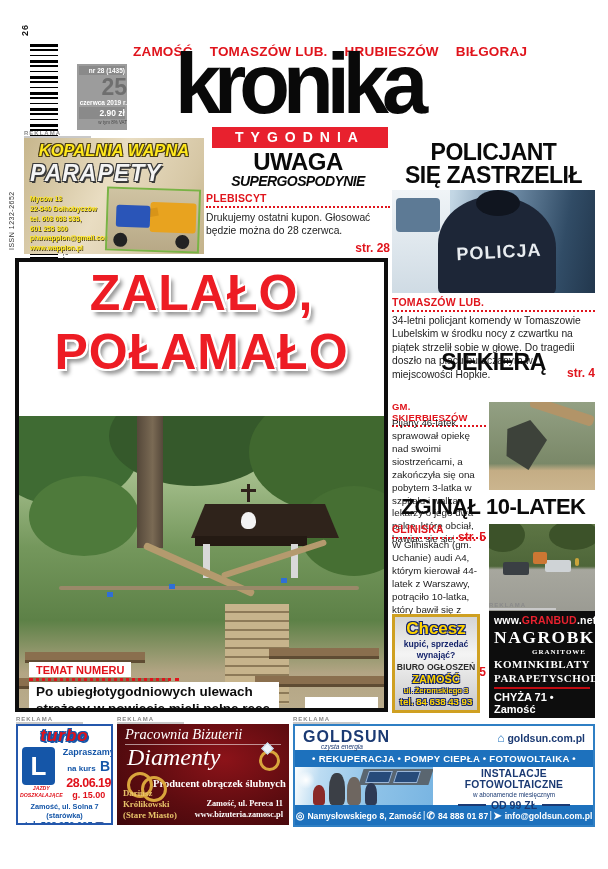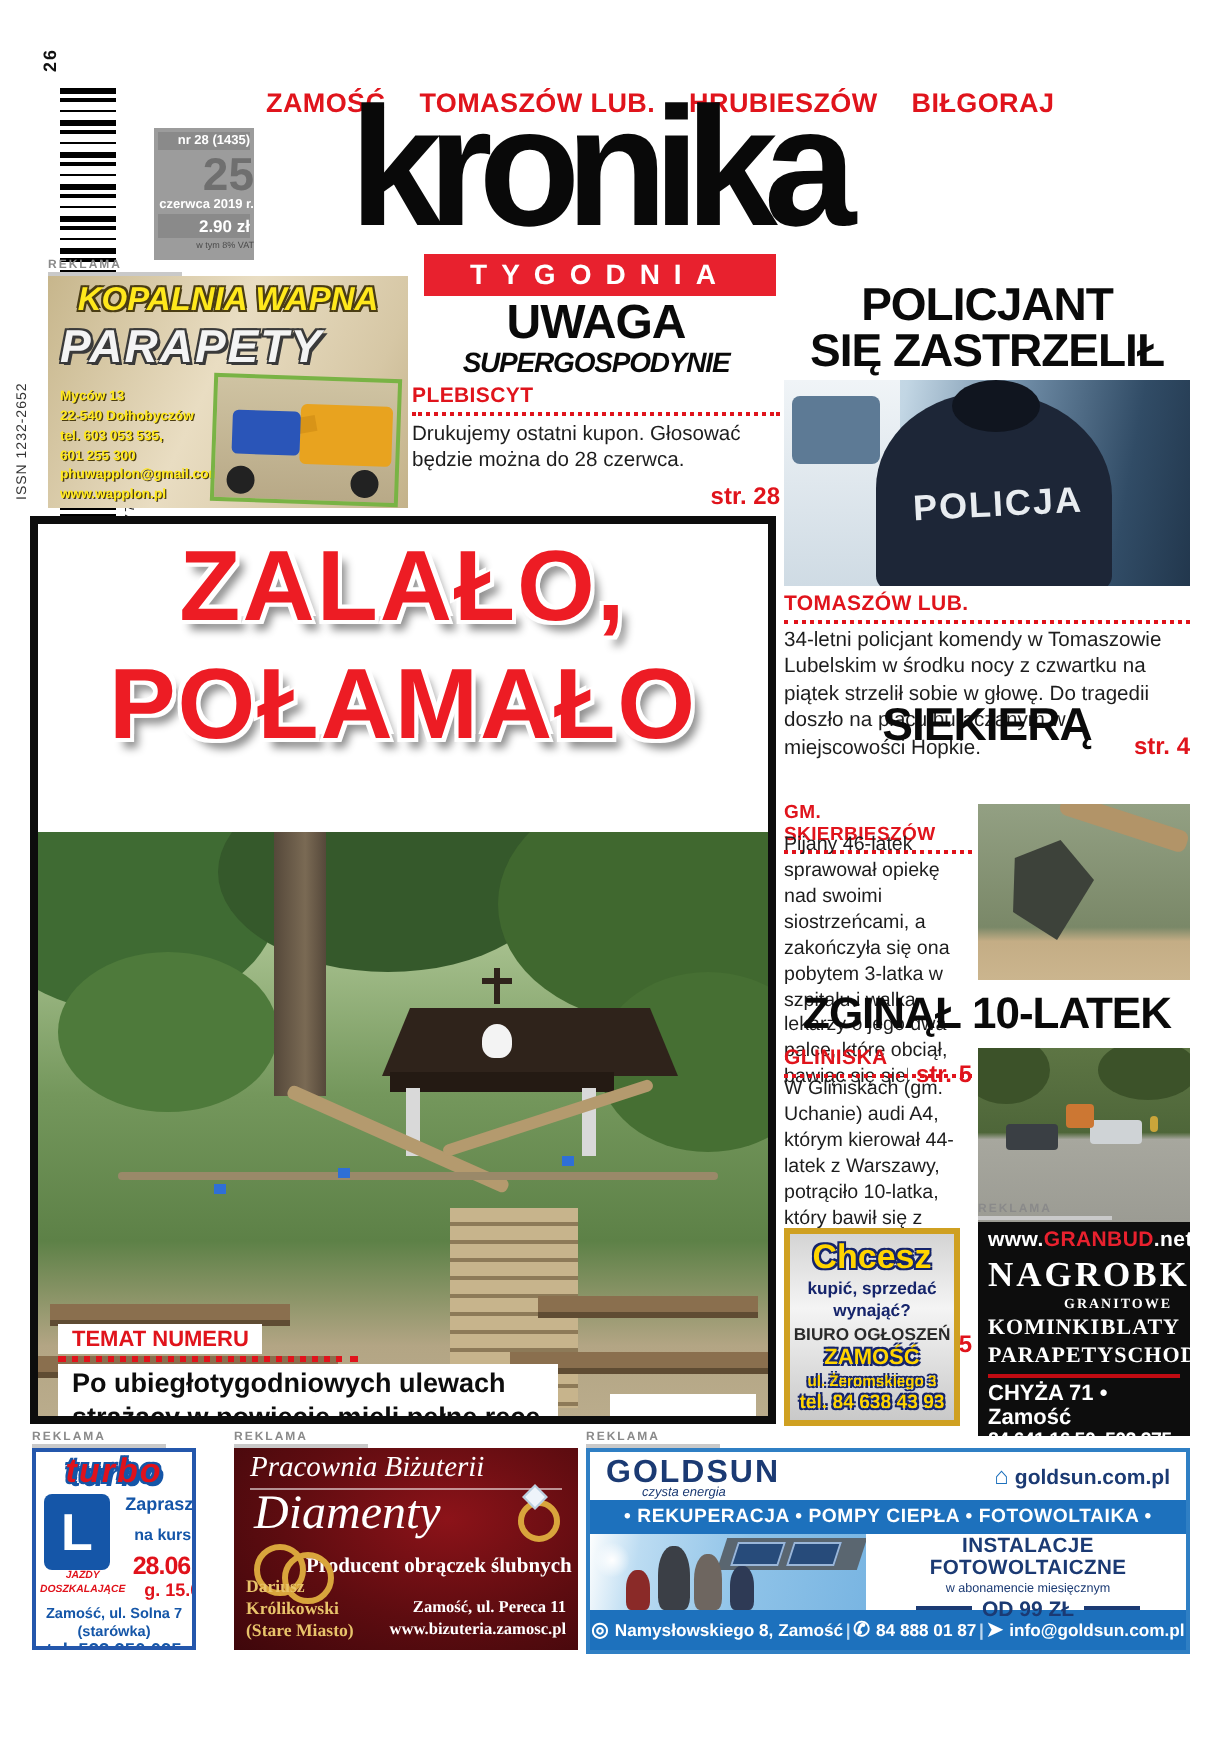--- a/index.html
+++ b/index.html
@@ -109,21 +109,21 @@
     box-sizing:border-box;padding:3px 5px;font-family:"Liberation Serif",serif;overflow:hidden;}
   .gb-url{font-family:"Liberation Sans",sans-serif;font-size:10.5px;font-weight:800;text-align:center;letter-spacing:.2px;}
   .gb-url .red{color:#e8212e;}
   .gb-title{font-size:17.5px;font-weight:700;letter-spacing:1.5px;text-align:center;margin-top:1px;}
   .gb-sub{font-size:7px;font-weight:700;text-align:right;letter-spacing:1px;margin-right:4px;}
   .gb-row{display:flex;justify-content:space-between;font-size:11px;font-weight:700;letter-spacing:.5px;margin-top:2px;}
   .gb-div{border-top:2px solid #c00b12;margin:3px 0 2px;}
   .gb-addr{font-family:"Liberation Sans",sans-serif;font-size:11px;font-weight:900;}
   .gb-ph{font-family:"Liberation Sans",sans-serif;font-size:9.8px;font-weight:800;letter-spacing:-.3px;}
   
-  .turbo{position:absolute;left:16px;top:724px;width:82px;height:101px;border:2px solid #2457ac;box-sizing:border-box;background:#fff;text-align:center;overflow:hidden;}
+  .turbo{position:absolute;left:16px;top:724px;width:97px;height:101px;border:2px solid #2457ac;box-sizing:border-box;background:#fff;text-align:center;overflow:hidden;}
   .turbo .logo{font-size:17px;font-weight:900;font-style:italic;color:#e0121b;letter-spacing:1px;
     text-shadow:1px 1px 0 #1556a8,-1px -1px 0 #1556a8,1px -1px 0 #1556a8,-1px 1px 0 #1556a8,2px 2px 0 #1556a8;}
   .turbo-row{display:flex;margin-top:1px;}
   .lplate{width:33px;height:38px;background:#1556a8;border-radius:4px;color:#fff;font-size:26px;font-weight:900;line-height:38px;margin-left:4px;}
   .turbo-note{font-size:5.2px;font-weight:900;font-style:italic;color:#e0121b;margin-left:2px;line-height:1.3;}
   .turbo-right{flex:1;line-height:1.15;}
   .turbo-right .inv{font-size:9px;font-weight:900;color:#1556a8;}
   .turbo-right .kurs{font-size:8px;font-weight:800;color:#1556a8;}
   .turbo-right .cat{font-size:14px;font-weight:900;color:#1556a8;}
   .turbo-right .dt{font-size:12.5px;font-weight:900;color:#e0121b;letter-spacing:-.5px;}

